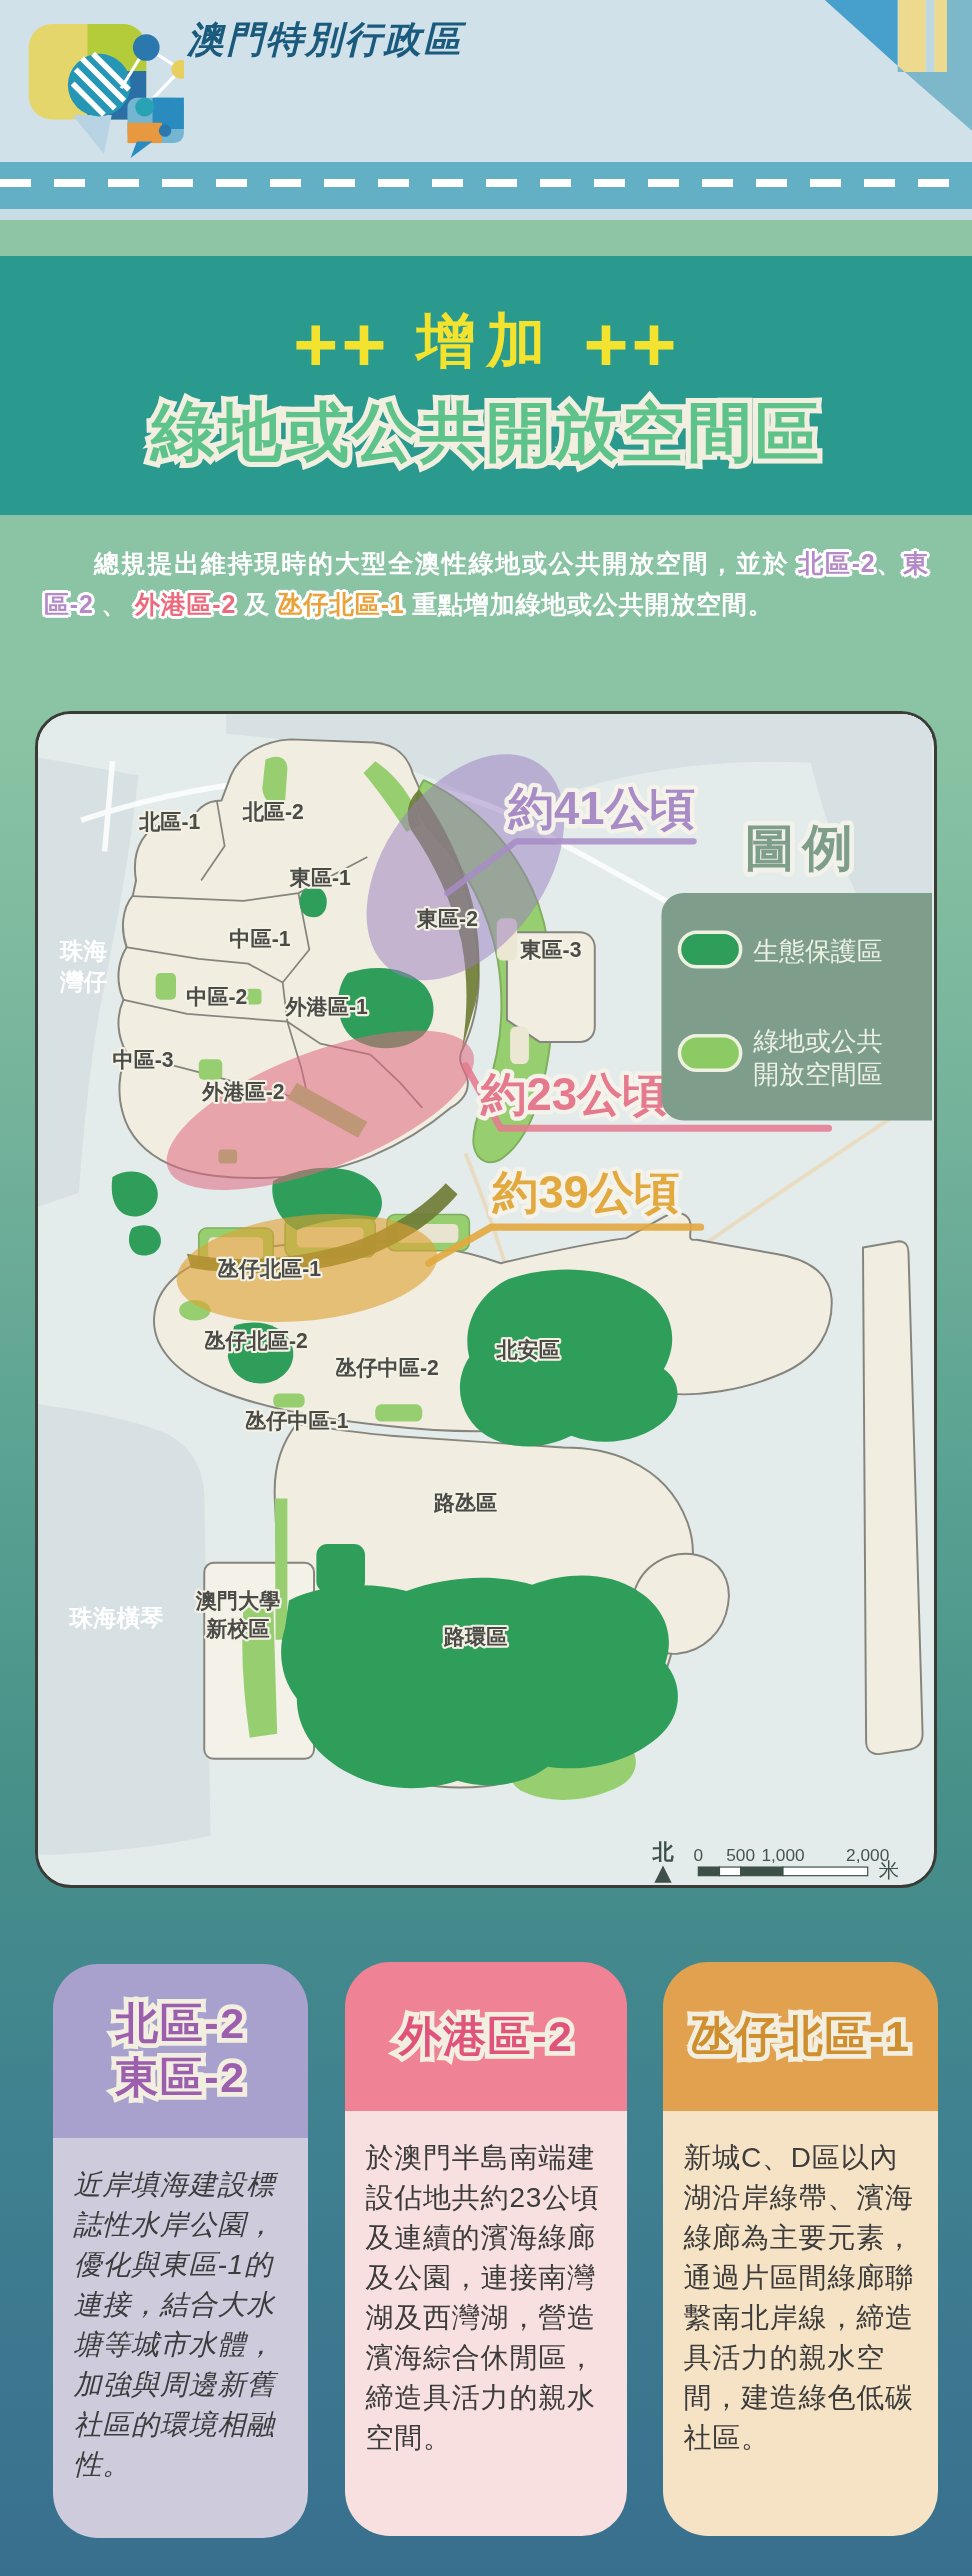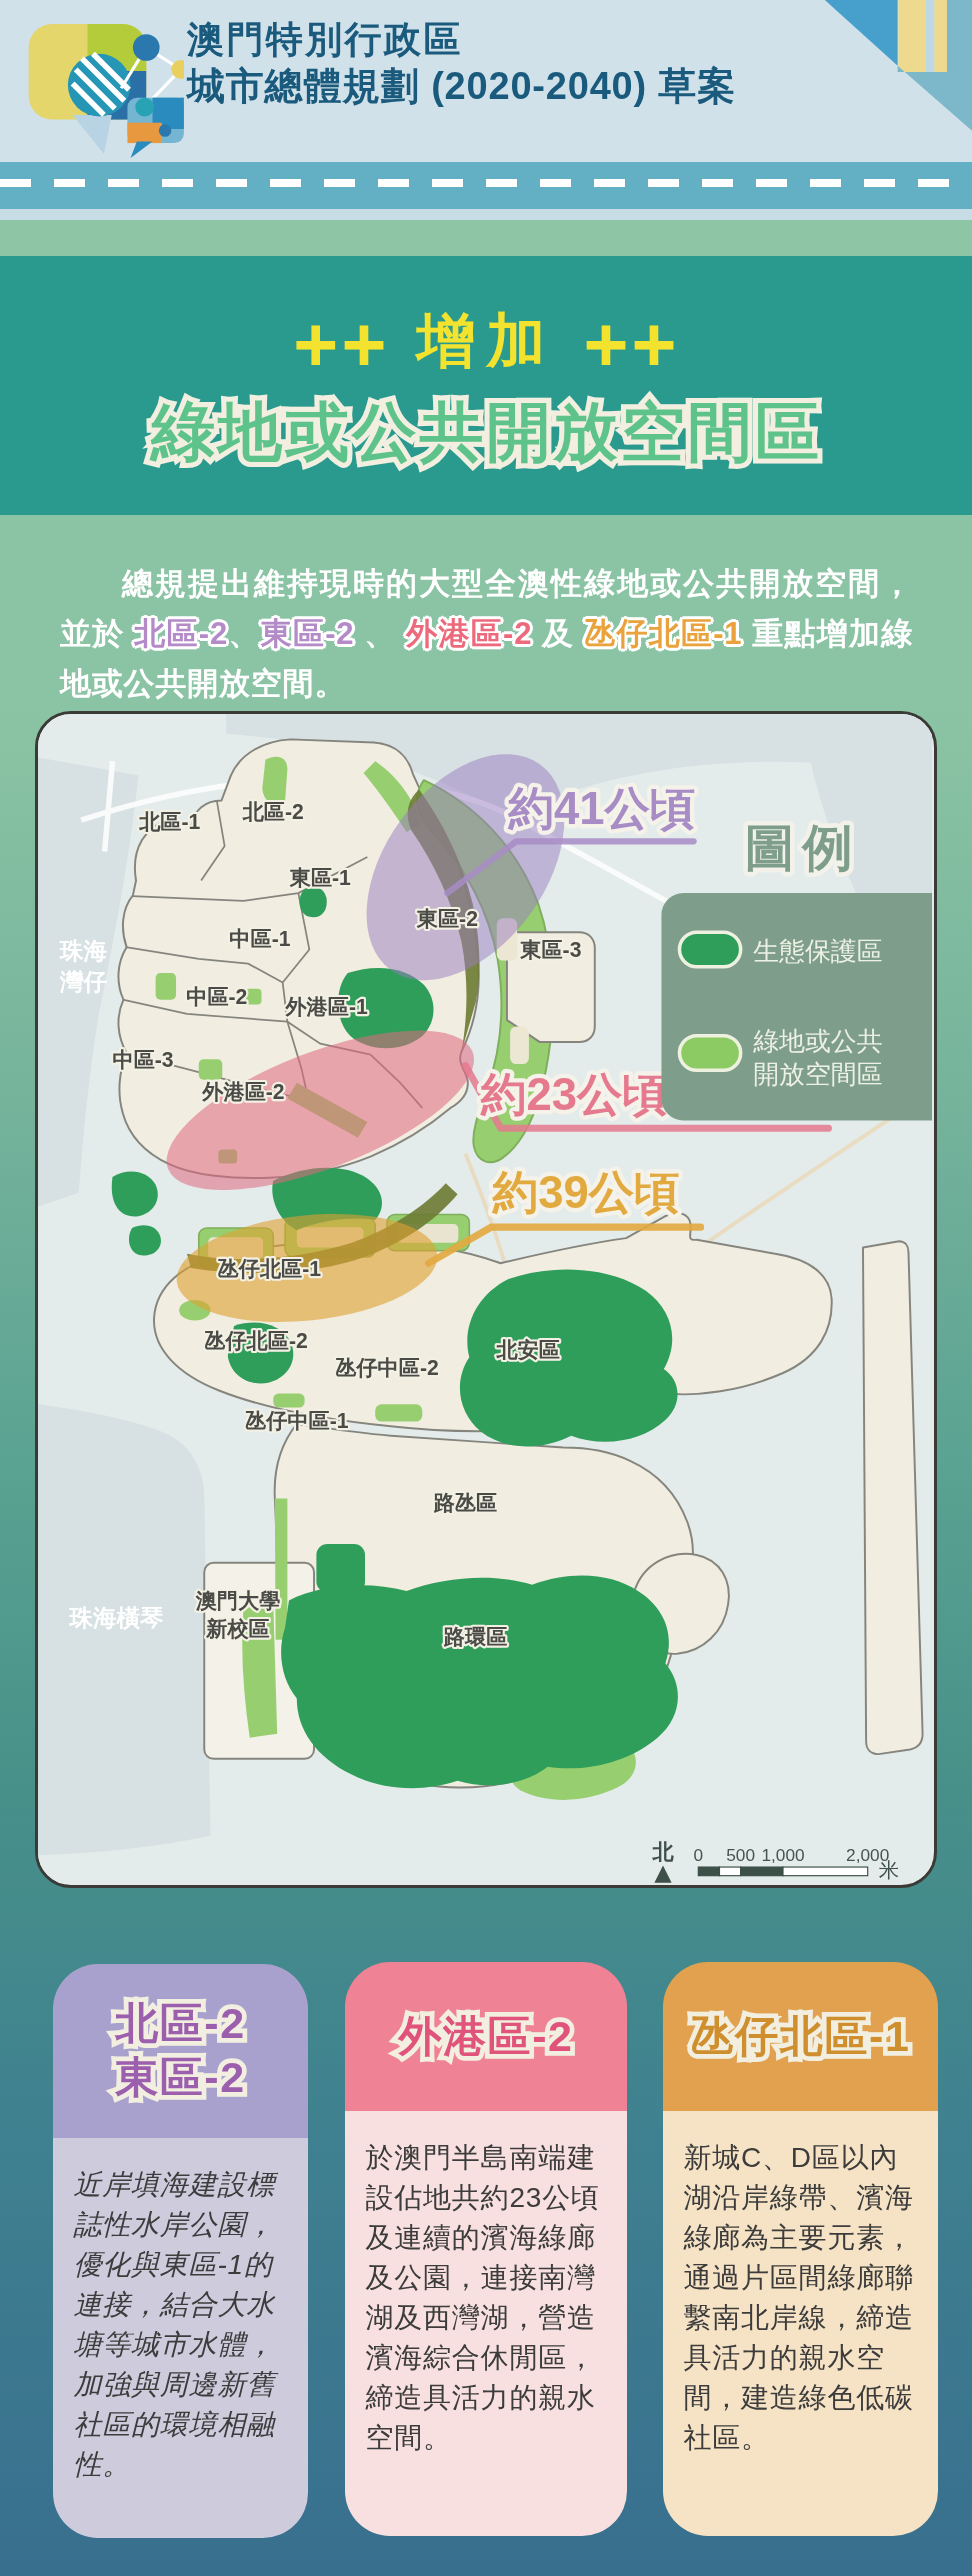--- a/index.html
+++ b/index.html
@@ -1,19 +1,19 @@
 <!DOCTYPE html>
 <html style="font-size:12.6px"><head>
 <meta charset="utf-8">
 <style>
   html,body{margin:0;padding:0;background:#223;}
   .page{position:relative;width:973px;height:2576px;overflow:hidden;
         font-family:"Liberation Sans","DejaVu Sans",sans-serif;background:#d0e1ea;}
   
-  .header{position:absolute;left:0;top:0;width:973px;height:162px;background:#d0e1ea;}
+  .header{position:absolute;left:0;top:0;width:973px;height:162px;background:#d0e1ea;font-style:italic;}
   .logo{position:absolute;left:27px;top:12.6px;}
   .titles{position:absolute;left:187px;top:17px;color:#1a5a7d;font-weight:800;}
   .title1{font-size:37px;letter-spacing:2.4px;line-height:1.25;}
   .title2{font-size:38px;letter-spacing:0.8px;line-height:1.25;}
   .decor{position:absolute;right:0;top:0;}
   
   .band-teal{position:absolute;left:0;top:162px;width:973px;height:47px;background:#63b0c5;}
   .dash{height:7.8px;margin-top:17px;
         background:repeating-linear-gradient(90deg,#fff 0 31px,rgba(0,0,0,0) 31px 54px);}
   .band-light{position:absolute;left:0;top:209px;width:973px;height:11px;background:#c7dce5;}
@@ -23,21 +23,21 @@
   .hero-line{margin-top:41px;display:flex;justify-content:center;align-items:center;gap:27px;
              color:#f4e32e;font-weight:900;}
   .plus{font-size:77px;letter-spacing:3.1px;transform:translateY(3.1px);}
   .zeng{font-size:59px;letter-spacing:11px;}
   .hero-sub{margin-top:3.1px;font-size:64px;font-weight:900;letter-spacing:3.1px;color:#5ec38b;}
   .stacked{position:relative;display:inline-block;white-space:nowrap;}
   .stacked .back{position:absolute;left:0;top:0;-webkit-text-stroke:10.2px #f2efe1;color:#f2efe1;z-index:0;}
   .stacked .front{position:relative;z-index:1;}
   
   .intro{position:absolute;left:0;top:515px;width:973px;height:196px;background:#8bc4a4;}
-  .intro p{margin:16px;padding:28px 44px 0 44px;color:#fff;font-size:31px;font-weight:700;
+  .intro p{margin:0;padding:28px 44px 0 44px;color:#fff;font-size:25px;font-weight:700;
            line-height:1.62;text-align:justify;text-indent:2em;letter-spacing:0.8px;}
   .hl{font-weight:800;
       text-shadow:-2.4px -2.4px 0 #fff,2.4px -2.4px 0 #fff,-2.4px 2.4px 0 #fff,2.4px 2.4px 0 #fff,
                    0 -3.1px 0 #fff,0 3.1px 0 #fff,-3.1px 0 0 #fff,3.1px 0 0 #fff;}
   .hl-purple{color:#b48bc8;}
   .hl-pink{color:#ed6a7d;}
   .hl-orange{color:#e9a23c;}
   
   .lower{position:absolute;left:0;top:711px;width:973px;height:1865px;
          background:linear-gradient(180deg,#8bc4a4 0%,#74b29b 22%,#58a191 42%,#479089 58%,#3f8190 76%,#386f8e 100%);}
@@ -91,21 +91,20 @@
       <rect x="160" y="108" width="40" height="40" fill="#2a8bbf"></rect>
       <rect x="128" y="140" width="44" height="26" fill="#e8993f"></rect>
       <polygon points="140,164 132,185 160,164" fill="#2a8bbf"></polygon>
       <circle cx="152" cy="44" r="17" fill="#2a78ad"></circle>
       <circle cx="196" cy="72" r="12" fill="#e8cf5e"></circle>
       <circle cx="150" cy="120" r="12" fill="#27a3b3"></circle>
       <circle cx="176" cy="150" r="8" fill="#2a78ad"></circle>
     </svg>
     <div class="titles">
       <div class="title1">澳門特別行政區</div>
-      <div class="title2">城市總體規劃 (2020-2040) 草案</div>
     </div>
     <svg class="decor" width="157" height="137" viewBox="0 0 200 175">
       <polygon points="11,0 104,0 104,84" fill="#47a0cc"></polygon>
       <rect x="105" y="0" width="35" height="92" fill="#eeda8e"></rect>
       <rect x="140" y="0" width="11" height="92" fill="#bed9e4"></rect>
       <rect x="151" y="0" width="16" height="92" fill="#eeda8e"></rect>
       <rect x="167" y="0" width="33" height="92" fill="#7cb8ca"></rect>
       <path d="M104,84 L104,92 L200,92 L200,168 Z" fill="#7cb8ca"></path>
     </svg>
   </div>

